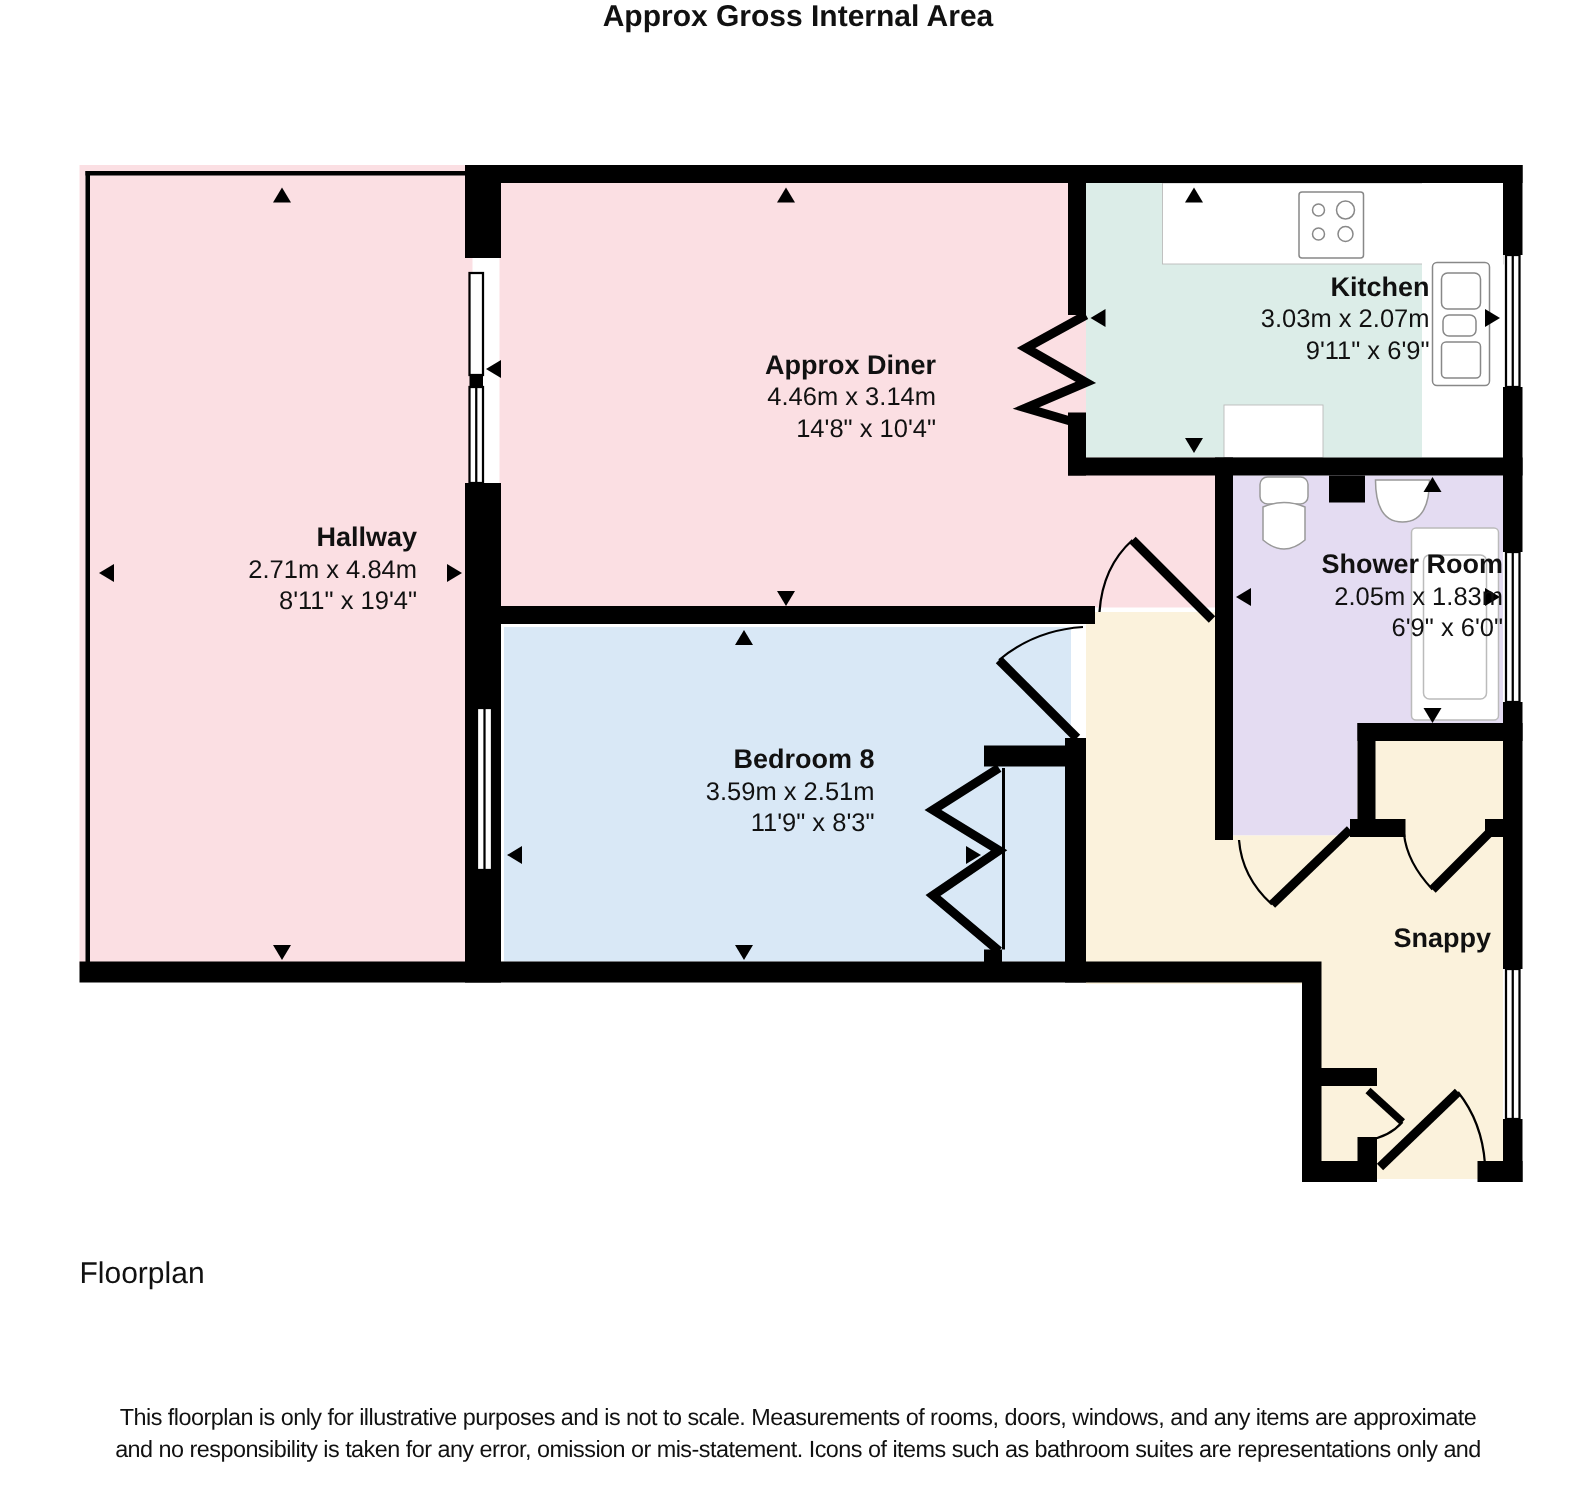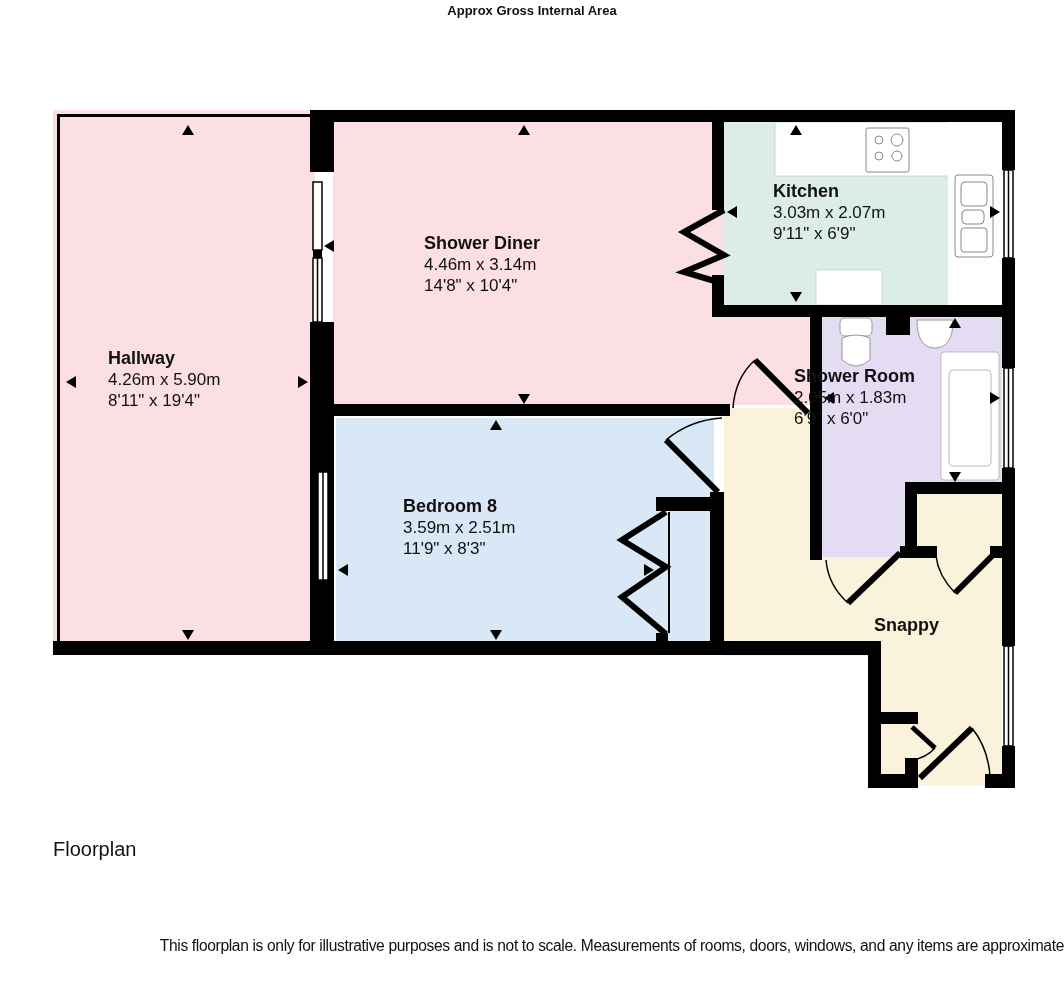--- a/index.html
+++ b/index.html
@@ -1,21 +1,21 @@
 <!DOCTYPE html>
 <html><head>
   <meta charset="utf-8">
   <style>
     html, body { margin: 0; padding: 0; background: #ffffff; }
     body { width: 1064px; height: 1000px; position: relative; overflow: hidden; font-family: "Liberation Sans", sans-serif; color: #111; }
-    .header { position: absolute; left: 0; top: 0; width: 1064px; text-align: center; font-weight: bold; font-size: 13px; line-height: 20px; padding-top: 1px; }
+    .header { position: absolute; left: 0; top: 0; width: 1064px; text-align: center; font-weight: bold; font-size: 20px; line-height: 20px; padding-top: 1px; }
     .plan { position: absolute; left: 0; top: 0; }
     .caption { position: absolute; left: 53px; top: 838px; font-size: 20px; }
-    .disclaimer { position: absolute; left: 0; top: 935px; width: 1064px; text-align: right; font-size: 15.6px; line-height: 21px; letter-spacing: -0.35px; }
-    .room-label { position: absolute; text-align: left; font-size: 17px; line-height: 21px; white-space: nowrap; }
+    .disclaimer { position: absolute; left: 0; top: 935px; width: 1064px; text-align: center; font-size: 15.6px; line-height: 21px; letter-spacing: -0.35px; }
+    .room-label { position: absolute; text-align: right; font-size: 17px; line-height: 21px; white-space: nowrap; }
     .room-label .name { font-weight: bold; font-size: 18px; }
   </style>
 </head>
 <body>
 
 <div class="header">
   <div>Approx Gross Internal Area</div>
 </div>
 
 <svg class="plan" width="1064" height="820" viewBox="0 0 1064 820" xmlns="http://www.w3.org/2000/svg">
@@ -162,44 +162,45 @@
     <polygon points="1000,398 990,392 990,404"></polygon>
     <polygon points="496,420 490,430 502,430"></polygon>
     <polygon points="496,640 490,630 502,630"></polygon>
     <polygon points="338,570 348,564 348,576"></polygon>
     <polygon points="654,570 644,564 644,576"></polygon>
   </g>
 </svg>
 
 <div class="room-label" style="left:108px; top:348px; width:170px;">
   <div class="name">Hallway</div>
-  <div>4.26m x 5.90m</div>
+  <div>2.71m x 4.84m</div>
   <div>8'11" x 19'4"</div>
 </div>
 <div class="room-label" style="left:424px; top:233px; width:200px;">
-  <div class="name">Shower Diner</div>
+  <div class="name">Approx Diner</div>
   <div>4.46m x 3.14m</div>
   <div>14'8" x 10'4"</div>
 </div>
 <div class="room-label" style="left:773px; top:181px; width:180px;">
   <div class="name">Kitchen</div>
   <div>3.03m x 2.07m</div>
   <div>9'11" x 6'9"</div>
 </div>
-<div class="room-label" style="left:794px; top:366px; width:180px;">
+<div class="room-label" style="left:822px; top:366px; width:180px;">
   <div class="name">Shower Room</div>
   <div>2.05m x 1.83m</div>
   <div>6'9" x 6'0"</div>
 </div>
 <div class="room-label" style="left:403px; top:496px; width:180px;">
   <div class="name">Bedroom 8</div>
   <div>3.59m x 2.51m</div>
   <div>11'9" x 8'3"</div>
 </div>
 <div class="room-label" style="left:874px; top:615px; width:120px;">
   <div class="name">Snappy</div>
 </div>
 
 <div class="caption">Floorplan</div>
 
 <div class="disclaimer">
   <div>This floorplan is only for illustrative purposes and is not to scale. Measurements of rooms, doors, windows, and any items are approximate</div>
+  <div>and no responsibility is taken for any error, omission or mis-statement. Icons of items such as bathroom suites are representations only and</div>
 </div>
 
 </body></html>

